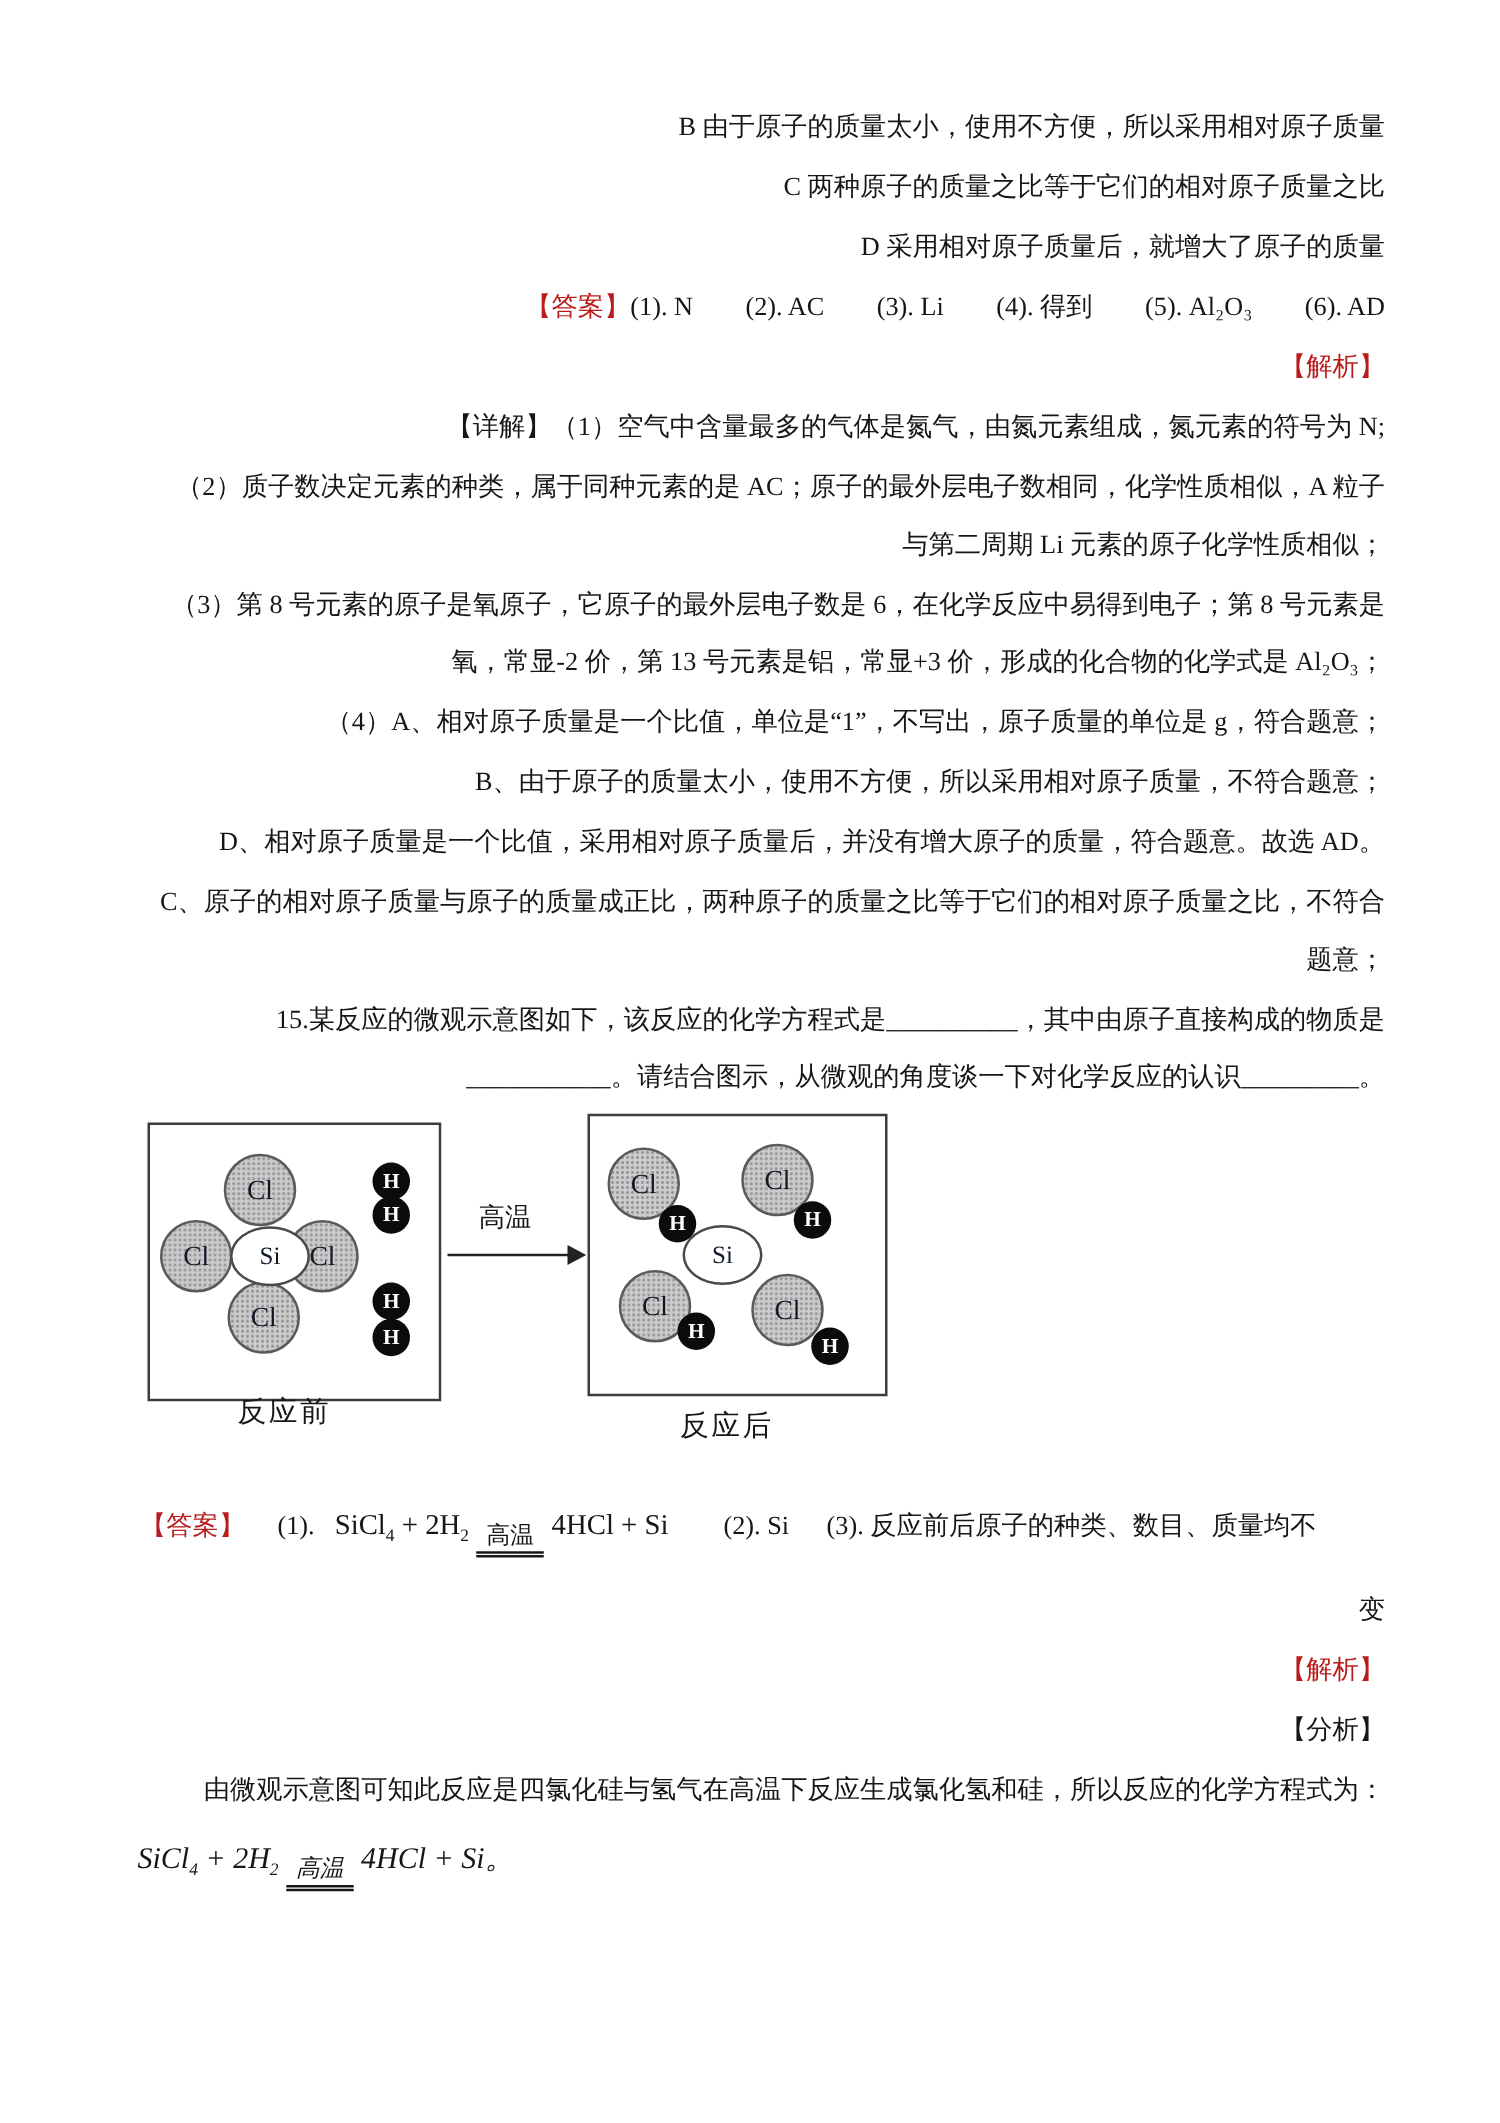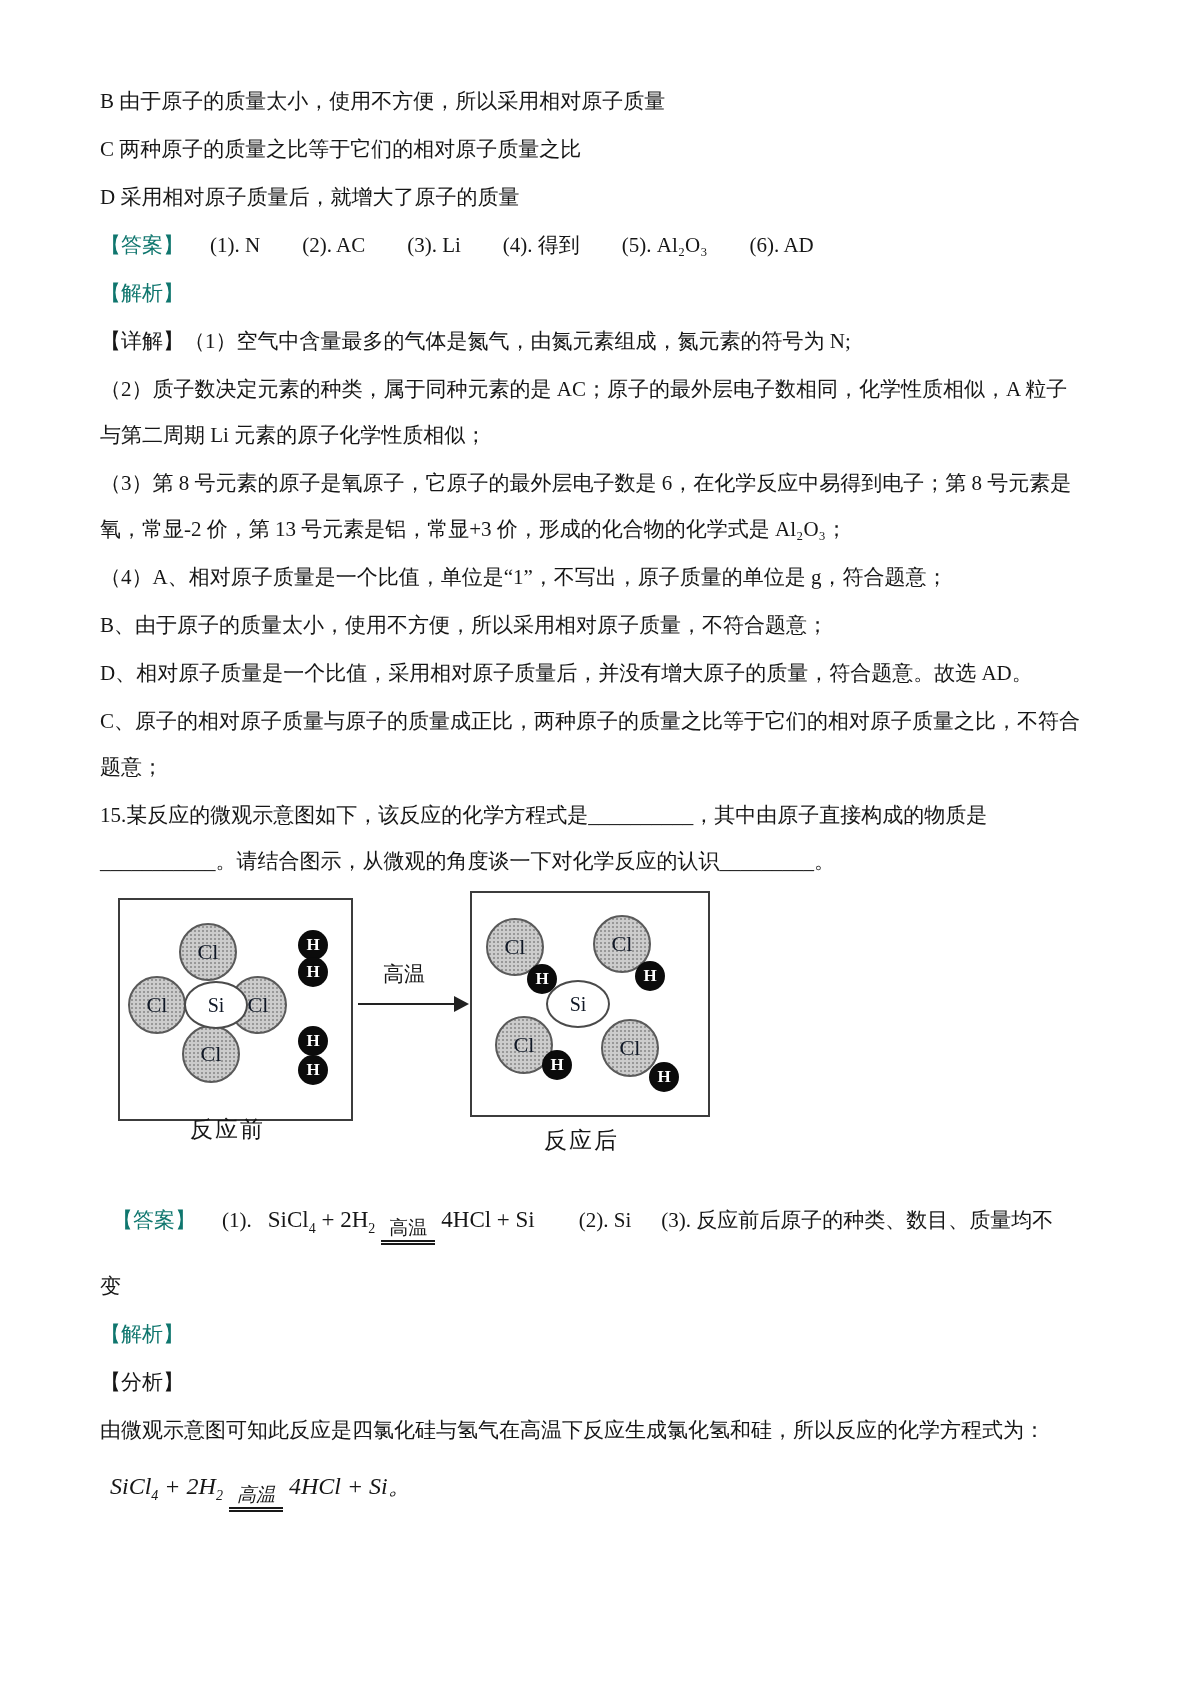--- a/index.html
+++ b/index.html
@@ -1,21 +1,21 @@
 <!DOCTYPE html>
 <html><head>
 <meta charset="utf-8">
 <style>
   html,body { margin:0; padding:0; background:#ffffff; }
   body { width:1200px; height:1698px; overflow:hidden;
          font-family:"Liberation Serif","DejaVu Serif",serif; color:#161616; }
   .page { padding:78px 92px 0 100px; font-size:21px; }
-  p.line { margin:0 0 2px 0; line-height:46px; }
-  .blue { color:#0f766e; }
-  .ans-first { margin-left:26px; }
+  p.line { margin:0 0 2px 0; line-height:46px;text-align:right; }
+  .blue { color:#b91c1c; }
+  .ans-first { }
   .ans-item { margin-left:42px; }
 
   
   .diagram { position:relative; height:292px; margin:0;text-decoration:underline; }
   .dbox { position:absolute; border:2px solid #3c3c3c; background:#fff; box-sizing:border-box; }
   .box-before { left:18px;  top:12px; width:235px; height:223px; }
   .box-after  { left:370px; top:5px;  width:240px; height:226px; }
   .atom { position:absolute; border-radius:50%; display:flex; align-items:center;
           justify-content:center; box-sizing:border-box; }
   .cl { width:58px; height:58px; background-color:#cccccc; border:2px solid #5a5a5a;

